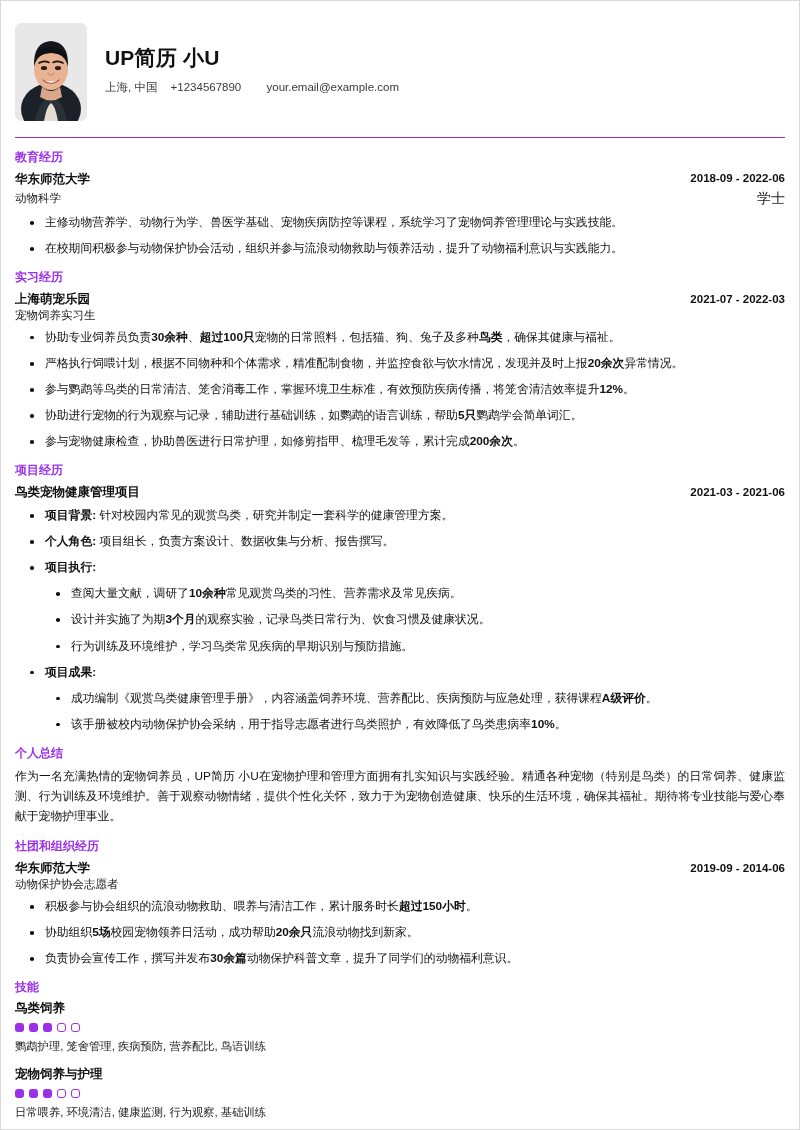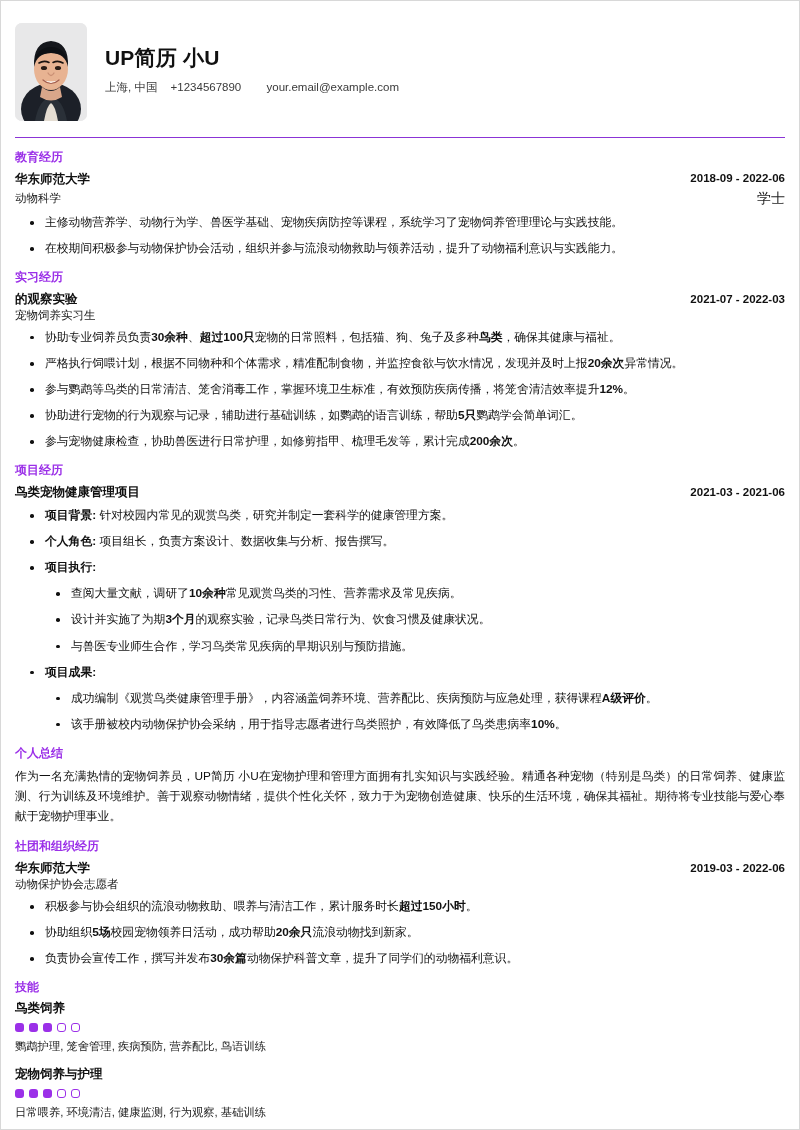--- a/index.html
+++ b/index.html
@@ -228,21 +228,21 @@
     </div>
     <ul class="bullets" id="edu-bullets">
         <li>主修动物营养学、动物行为学、兽医学基础、宠物疾病防控等课程，系统学习了宠物饲养管理理论与实践技能。</li>
         <li>在校期间积极参与动物保护协会活动，组织并参与流浪动物救助与领养活动，提升了动物福利意识与实践能力。</li>
       </ul>
   </div>
 
   <div class="section">
     <div class="section-title">实习经历</div>
     <div class="entry-head">
-      <div class="org">的观察实验</div>
+      <div class="org">上海萌宠乐园</div>
       <div class="date">2021-07 - 2022-03</div>
     </div>
     <div class="role">宠物饲养实习生</div>
     <ul class="bullets" id="intern-bullets">
         <li>协助专业饲养员负责<b>30余种</b>、<b>超过100只</b>宠物的日常照料，包括猫、狗、兔子及多种<b>鸟类</b>，确保其健康与福祉。</li>
         <li>严格执行饲喂计划，根据不同物种和个体需求，精准配制食物，并监控食欲与饮水情况，发现并及时上报<b>20余次</b>异常情况。</li>
         <li>参与鹦鹉等鸟类的日常清洁、笼舍消毒工作，掌握环境卫生标准，有效预防疾病传播，将笼舍清洁效率提升<b>12%</b>。</li>
         <li>协助进行宠物的行为观察与记录，辅助进行基础训练，如鹦鹉的语言训练，帮助<b>5只</b>鹦鹉学会简单词汇。</li>
         <li>参与宠物健康检查，协助兽医进行日常护理，如修剪指甲、梳理毛发等，累计完成<b>200余次</b>。</li>
       </ul>
@@ -253,39 +253,39 @@
     <div class="entry-head">
       <div class="org">鸟类宠物健康管理项目</div>
       <div class="date">2021-03 - 2021-06</div>
     </div>
     <ul class="bullets" id="project-bullets">
         <li><b>项目背景:</b> 针对校园内常见的观赏鸟类，研究并制定一套科学的健康管理方案。</li>
         <li><b>个人角色:</b> 项目组长，负责方案设计、数据收集与分析、报告撰写。</li>
         <li><b>项目执行:</b><ul class="sub">
             <li>查阅大量文献，调研了<b>10余种</b>常见观赏鸟类的习性、营养需求及常见疾病。</li>
             <li>设计并实施了为期<b>3个月</b>的观察实验，记录鸟类日常行为、饮食习惯及健康状况。</li>
-            <li>与兽医专业师生合作，学习鸟类常见疾病的早期识别与预防措施。</li>
+            <li>行为训练及环境维护，学习鸟类常见疾病的早期识别与预防措施。</li>
           </ul></li>
         <li><b>项目成果:</b><ul class="sub">
             <li>成功编制《观赏鸟类健康管理手册》，内容涵盖饲养环境、营养配比、疾病预防与应急处理，获得课程<b>A级评价</b>。</li>
             <li>该手册被校内动物保护协会采纳，用于指导志愿者进行鸟类照护，有效降低了鸟类患病率<b>10%</b>。</li>
           </ul></li>
       </ul>
   </div>
 
   <div class="section">
     <div class="section-title">个人总结</div>
     <div class="summary">作为一名充满热情的宠物饲养员，UP简历 小U在宠物护理和管理方面拥有扎实知识与实践经验。精通各种宠物（特别是鸟类）的日常饲养、健康监测、行为训练及环境维护。善于观察动物情绪，提供个性化关怀，致力于为宠物创造健康、快乐的生活环境，确保其福祉。期待将专业技能与爱心奉献于宠物护理事业。</div>
   </div>
 
   <div class="section">
     <div class="section-title">社团和组织经历</div>
     <div class="entry-head">
       <div class="org">华东师范大学</div>
-      <div class="date">2019-03 - 2022-06</div>
+      <div class="date">2019-09 - 2014-06</div>
     </div>
     <div class="role">动物保护协会志愿者</div>
     <ul class="bullets" id="org-bullets">
         <li>积极参与协会组织的流浪动物救助、喂养与清洁工作，累计服务时长<b>超过150小时</b>。</li>
         <li>协助组织<b>5场</b>校园宠物领养日活动，成功帮助<b>20余只</b>流浪动物找到新家。</li>
         <li>负责协会宣传工作，撰写并发布<b>30余篇</b>动物保护科普文章，提升了同学们的动物福利意识。</li>
       </ul>
   </div>
 
   <div class="section">

